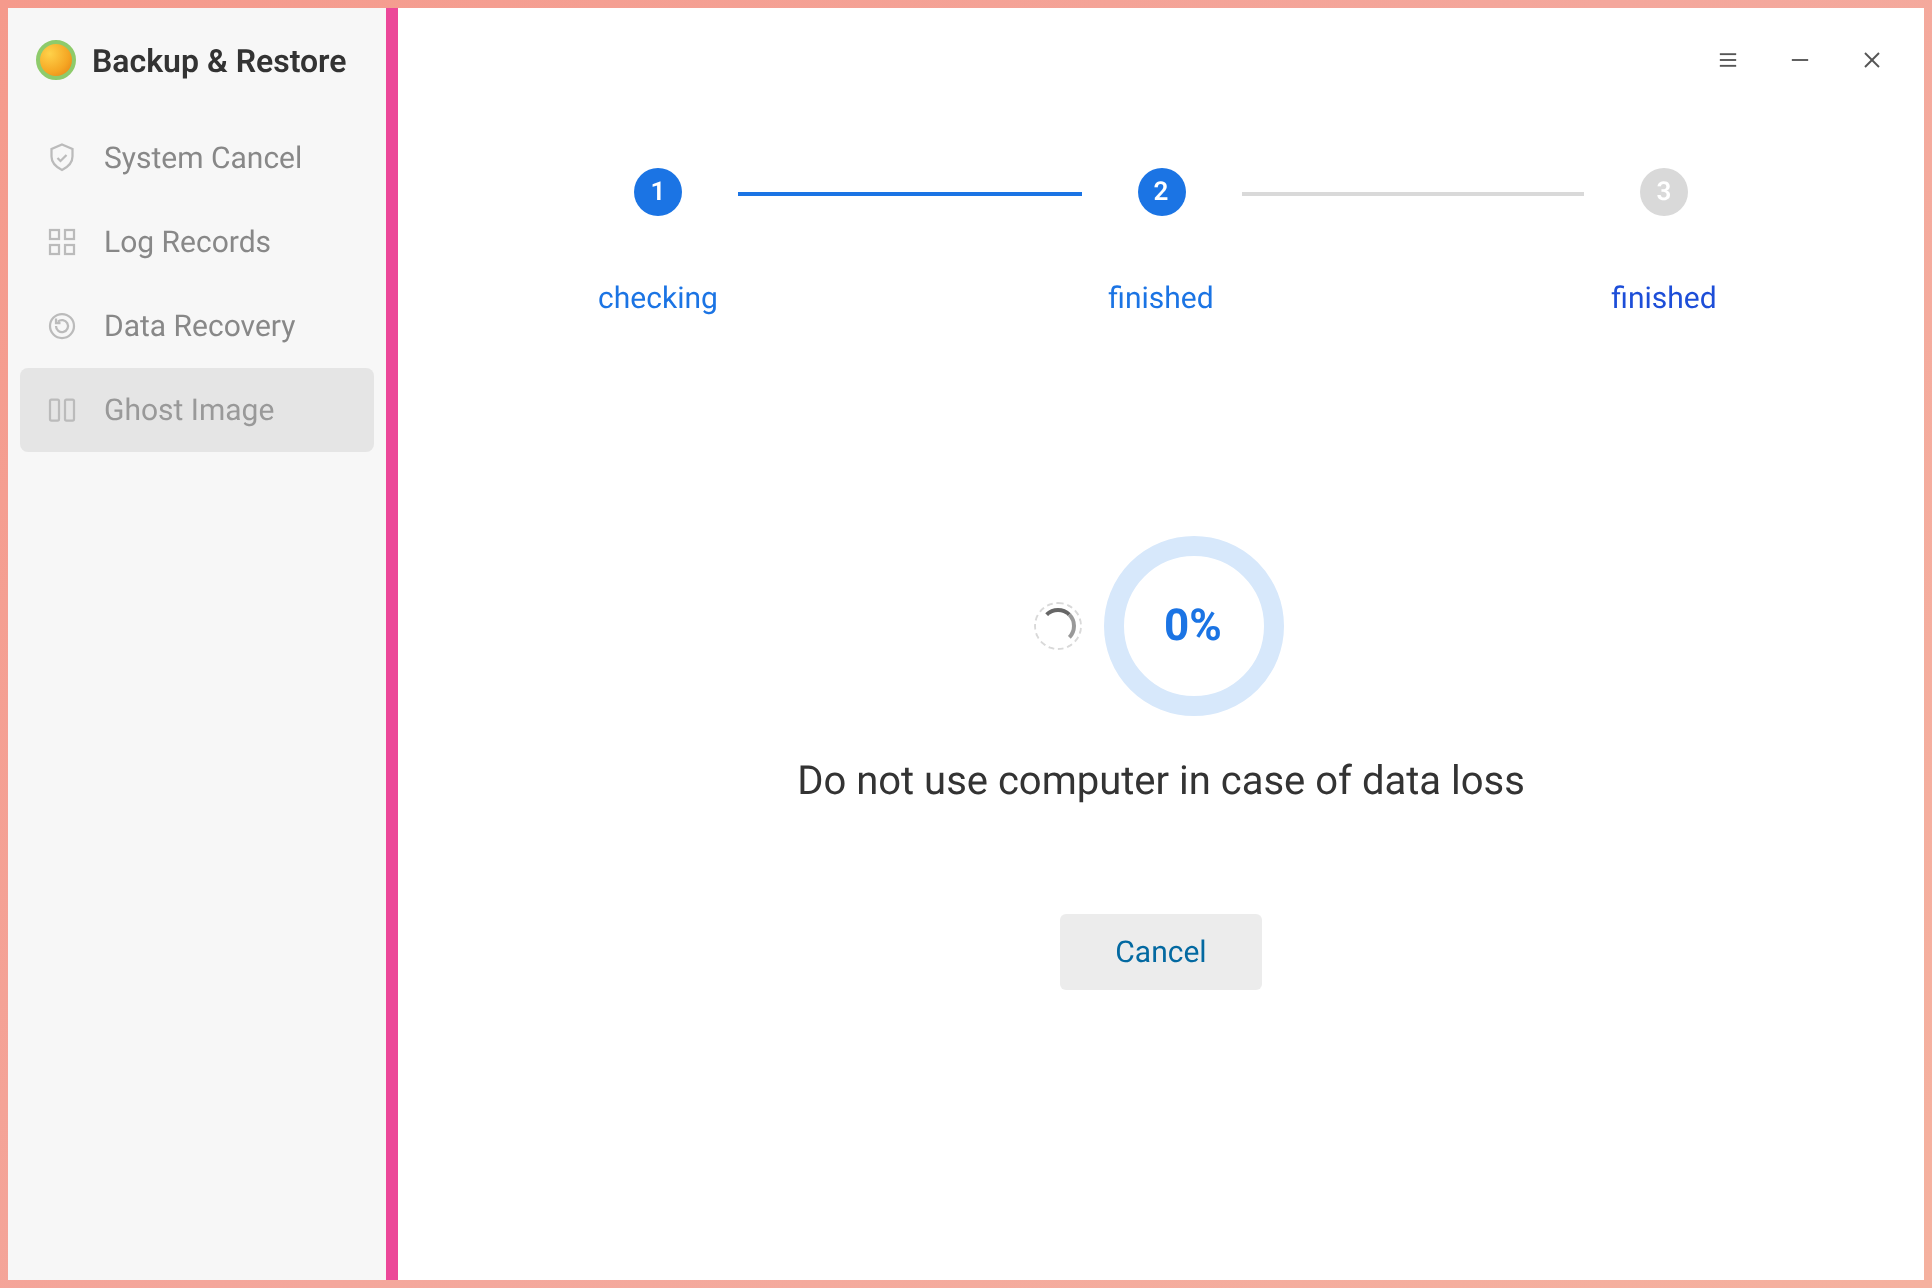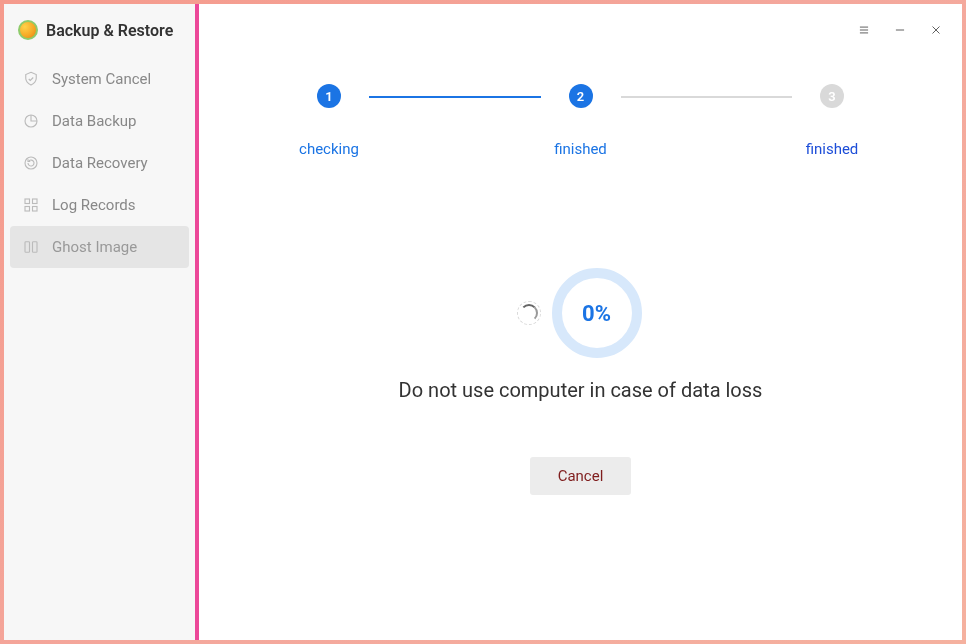--- a/index.html
+++ b/index.html
@@ -11,21 +11,21 @@
   .window {
     width: 100%; height: 100%;
     background: #fff;
     display: flex;
     position: relative;
   }
   
   .sidebar {
     width: 195px;
     background: #f7f7f7;
-    border-right: 4px solid #ec4899;
+    border-right: 6px solid #ec4899;
     display: flex;
     flex-direction: column;
     padding-top: 8px;
   }
   .app-title-row {
     display: flex; align-items: center;
     gap: 8px;
     padding: 8px 14px 18px 14px;
   }
   .app-logo {
@@ -149,21 +149,21 @@
   .progress-pct { font-size: 22px; font-weight: 700; color: #1b74e4; }
   .progress-msg { font-size: 20px; color: #333; }
 
   
   .cancel-row { margin-top: 55px; display: flex; justify-content: center; }
   .cancel-btn {
     background: #ececec;
     border: none;
     padding: 10px 28px;
     font-size: 15px;
-    color: #7f1d1d;
+    color: #0369a1;
     border-radius: 3px;
     cursor: pointer;
   }
 </style>
 </head>
 <body>
 
 <div class="window">
 
   <div class="sidebar">
@@ -176,51 +176,42 @@
       <span class="nav-icon">
         <svg viewBox="0 0 24 24">
             <path d="M12 3l7 3v5c0 4-3 7-7 9-4-2-7-5-7-9V6l7-3z"></path>
             <path d="M9 12l2 2 4-4"></path>
           </svg>
       </span>
       <span>System Cancel</span>
     </div>
 
 
-    <div class="nav-item">
-      <span class="nav-icon">
-        <svg viewBox="0 0 24 24">
-            <circle cx="12" cy="12" r="8"></circle>
-            <path d="M12 4v8h8"></path>
-          </svg>
-      </span>
-      <span>Data Backup</span>
-    </div>
-
-    <div class="nav-item">
-      <span class="nav-icon">
-        <svg viewBox="0 0 24 24">
-            <circle cx="12" cy="12" r="8"></circle>
-            <path d="M8 12a4 4 0 1 0 1.2-2.8"></path>
-            <path d="M8 7v3h3"></path>
-          </svg>
-      </span>
-      <span>Data Recovery</span>
-    </div>
 
     <div class="nav-item">
       <span class="nav-icon">
         <svg viewBox="0 0 24 24">
             <rect x="4" y="4" width="6" height="6"></rect>
             <rect x="14" y="4" width="6" height="6"></rect>
             <rect x="4" y="14" width="6" height="6"></rect>
             <rect x="14" y="14" width="6" height="6"></rect>
           </svg>
       </span>
       <span>Log Records</span>
+    </div>
+
+    <div class="nav-item">
+      <span class="nav-icon">
+        <svg viewBox="0 0 24 24">
+            <circle cx="12" cy="12" r="8"></circle>
+            <path d="M8 12a4 4 0 1 0 1.2-2.8"></path>
+            <path d="M8 7v3h3"></path>
+          </svg>
+      </span>
+      <span>Data Recovery</span>
     </div>
 
     <div class="nav-item active">
       <span class="nav-icon">
         <svg viewBox="0 0 24 24">
             <rect x="4" y="5" width="6" height="14" rx="1"></rect>
             <rect x="14" y="5" width="6" height="14" rx="1"></rect>
           </svg>
       </span>
       <span>Ghost Image</span>

